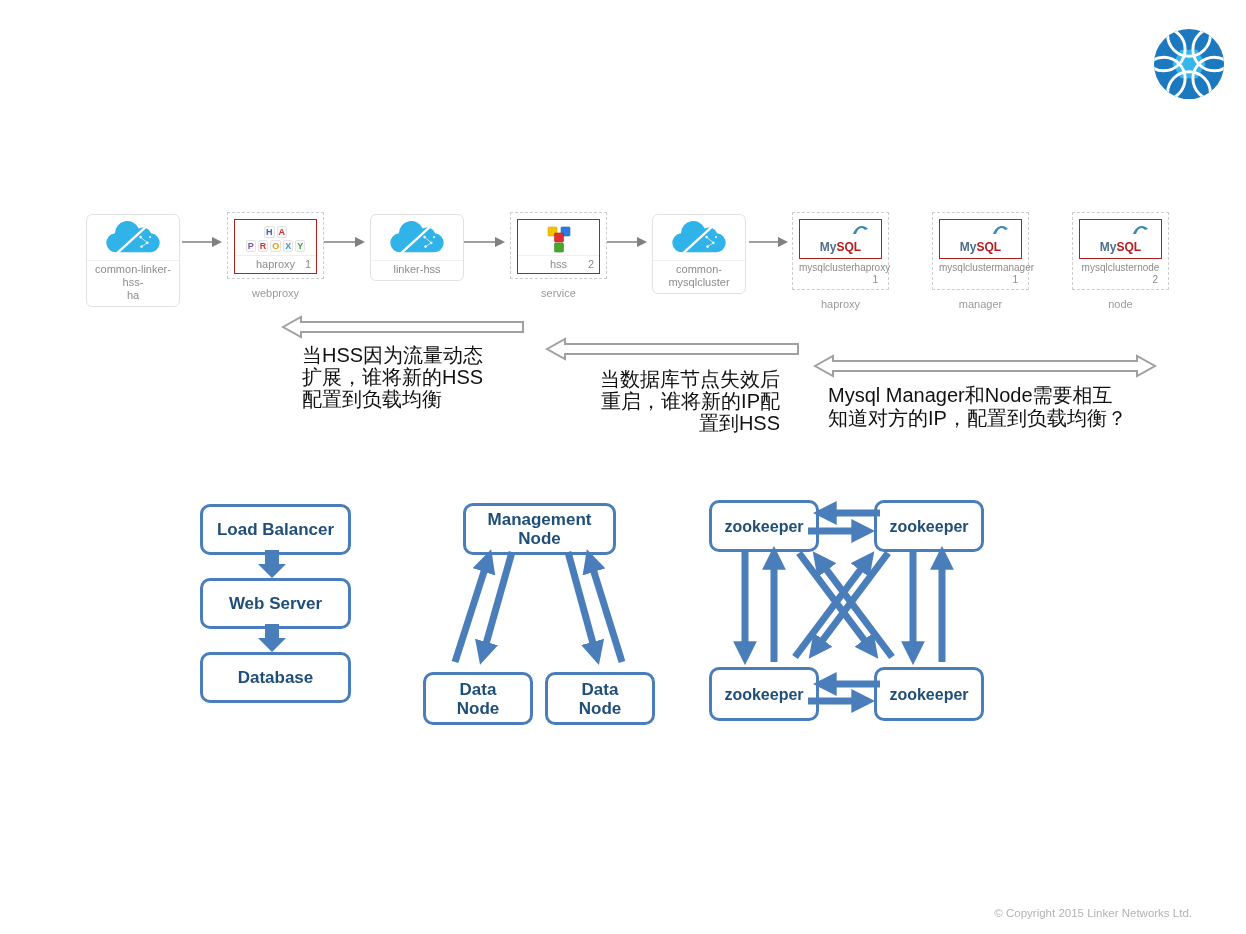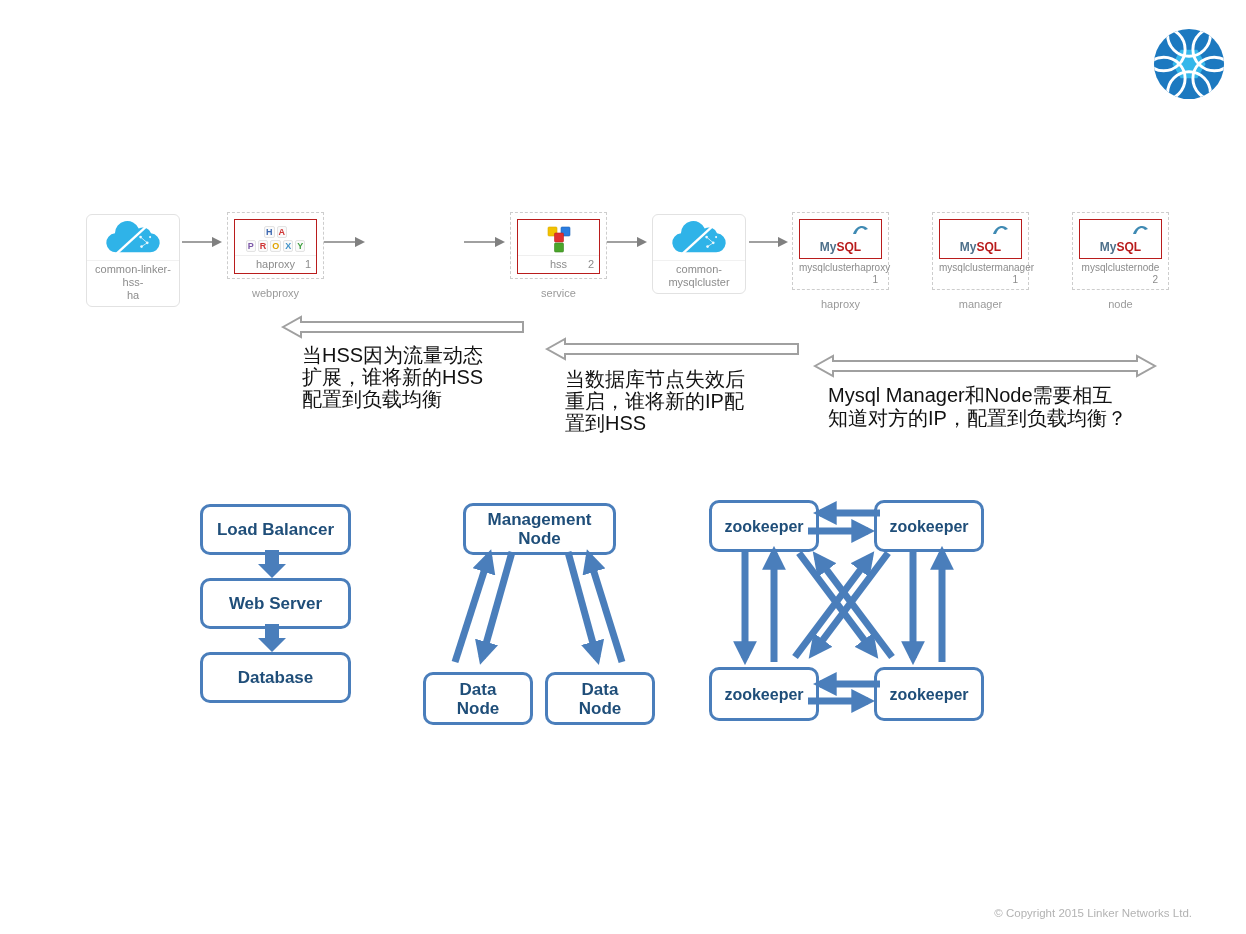--- a/index.html
+++ b/index.html
@@ -122,20 +122,38 @@
         </div>
         <div class="inner-footer">
           <span>haproxy</span>
           <span class="count">1</span>
         </div>
       </div>
     </div>
     <div class="group-label">webproxy</div>
   </div>
 
+  <div class="svc-node" style="left:370px;top:214px;">
+    <div class="svc-icon">
+      <svg width="58" height="38" viewBox="0 0 60 40">
+        <path d="M13 34 A10 10 0 0 1 11 14 A13 13 0 0 1 36 9 A9 9 0 0 1 49 14 A10 10 0 1 1 47 34 Z" fill="#2fb3e8"></path>
+        <path d="M11 37 L45 6" stroke="#fff" stroke-width="2.5" fill="none"></path>
+        <g fill="#fff" opacity="0.9">
+          <circle cx="38" cy="18" r="1.4"></circle>
+            <circle cx="45" cy="24" r="1.4"></circle>
+          <circle cx="39" cy="28" r="1.4"></circle>
+            <circle cx="48" cy="18" r="1.1"></circle>
+          <path d="M38 18 L45 24 L39 28" stroke="#fff" stroke-width="0.8" fill="none"></path>
+        </g>
+      </svg>
+    </div>
+    <div class="svc-label">
+      <span>linker-hss</span>
+    </div>
+  </div>
 
   <div class="svc-group" style="left:510px;top:212px;">
     <div class="dashed-box">
       <div class="inner-card">
         <div class="svc-icon" style="height:32px;">
           <svg width="28" height="28" viewBox="0 0 28 28">
             <rect x="3" y="2" width="9" height="9" rx="1" fill="#f2c200" stroke="#d9a900" stroke-width="0.6"></rect>
             <rect x="16" y="2" width="9" height="9" rx="1" fill="#2a7de0" stroke="#1f64b8" stroke-width="0.6"></rect>
             <rect x="9.5" y="8" width="9" height="9" rx="1" fill="#e03030" stroke="#b82222" stroke-width="0.6"></rect>
             <rect x="9.5" y="18" width="9" height="9" rx="1" fill="#4aa52a" stroke="#3a8420" stroke-width="0.6"></rect>
@@ -217,21 +235,21 @@
       </div>
       <div class="mysql-name">mysqlclusternode</div>
       <div class="mysql-count">2</div>
     </div>
     <div class="group-label">node</div>
   </div>
 
   <div class="qtext" style="left:302px;top:344px;width:210px;">当HSS因为流量动态
 扩展，谁将新的HSS
 配置到负载均衡</div>
-  <div class="qtext" style="left:565px;top:368px;width:215px;">当数据库节点失效后
+  <div class="qtext" style="left:565px;top:368px;width:215px;text-align:right;">当数据库节点失效后
 重启，谁将新的IP配
 置到HSS</div>
   <div class="qtext" style="left:828px;top:384px;width:335px;line-height:23px;">Mysql Manager和Node需要相互
 知道对方的IP，配置到负载均衡？</div>
 
   <div class="dbox" style="left:200px;top:504px;width:145px;height:45px;">Load Balancer</div>
   <div class="dbox" style="left:200px;top:578px;width:145px;height:45px;">Web Server</div>
   <div class="dbox" style="left:200px;top:652px;width:145px;height:45px;">Database</div>
 
   <div class="dbox" style="left:463px;top:503px;width:147px;height:46px;">Management

